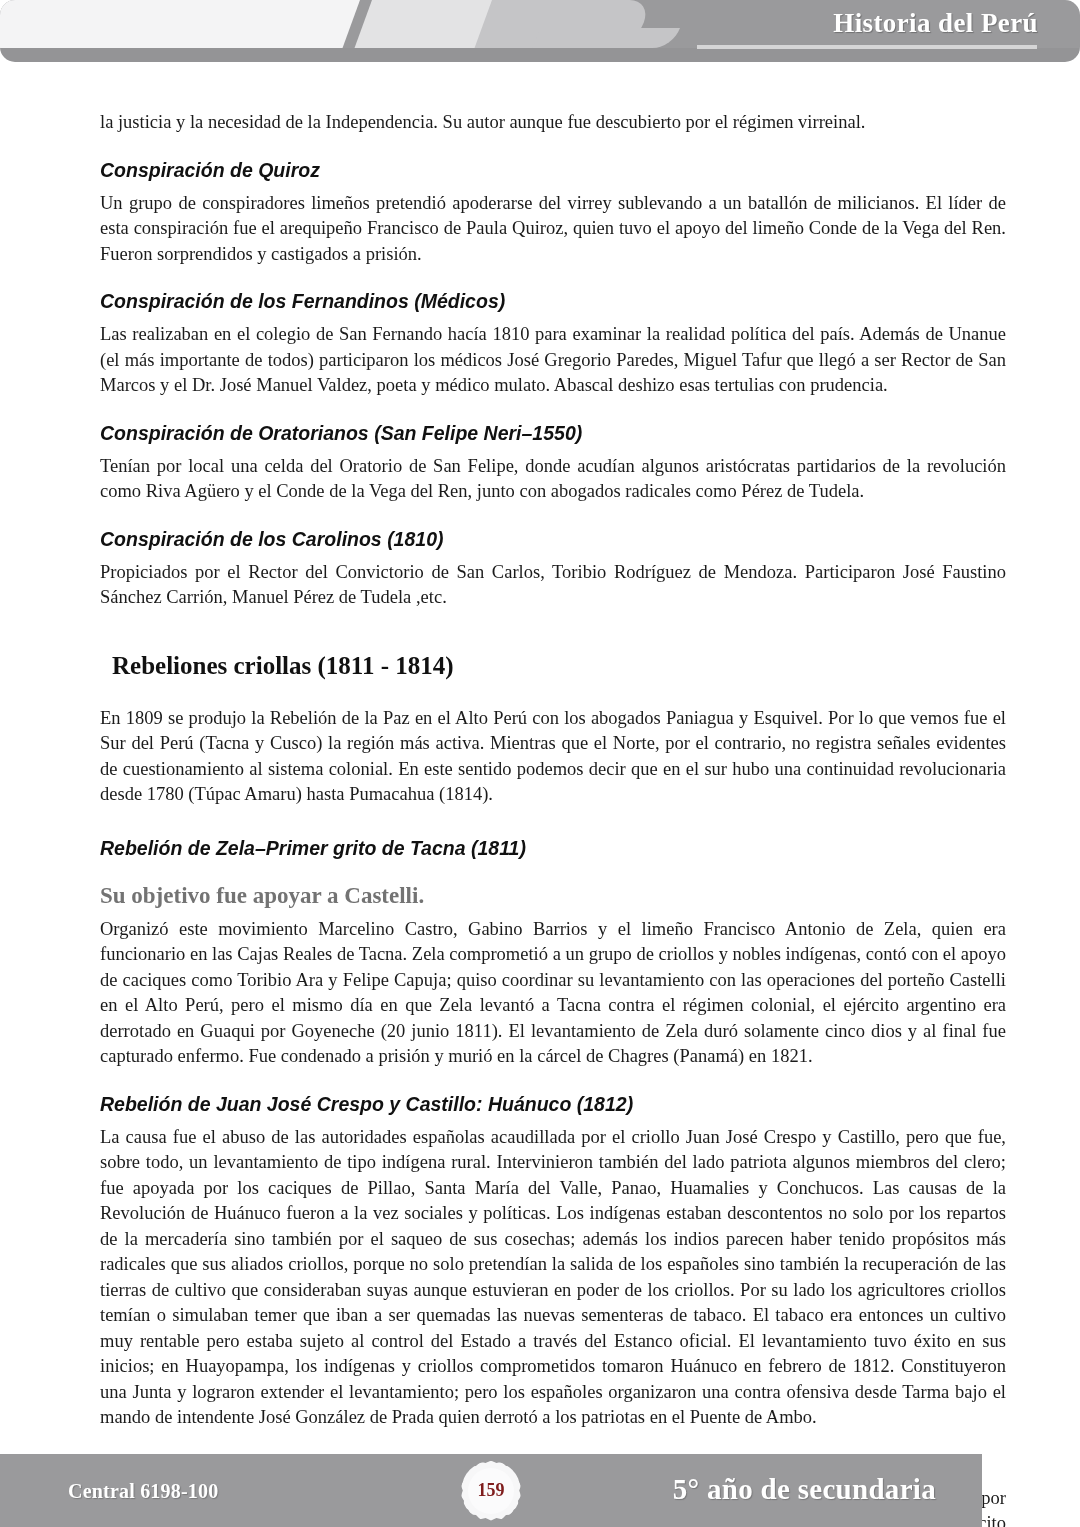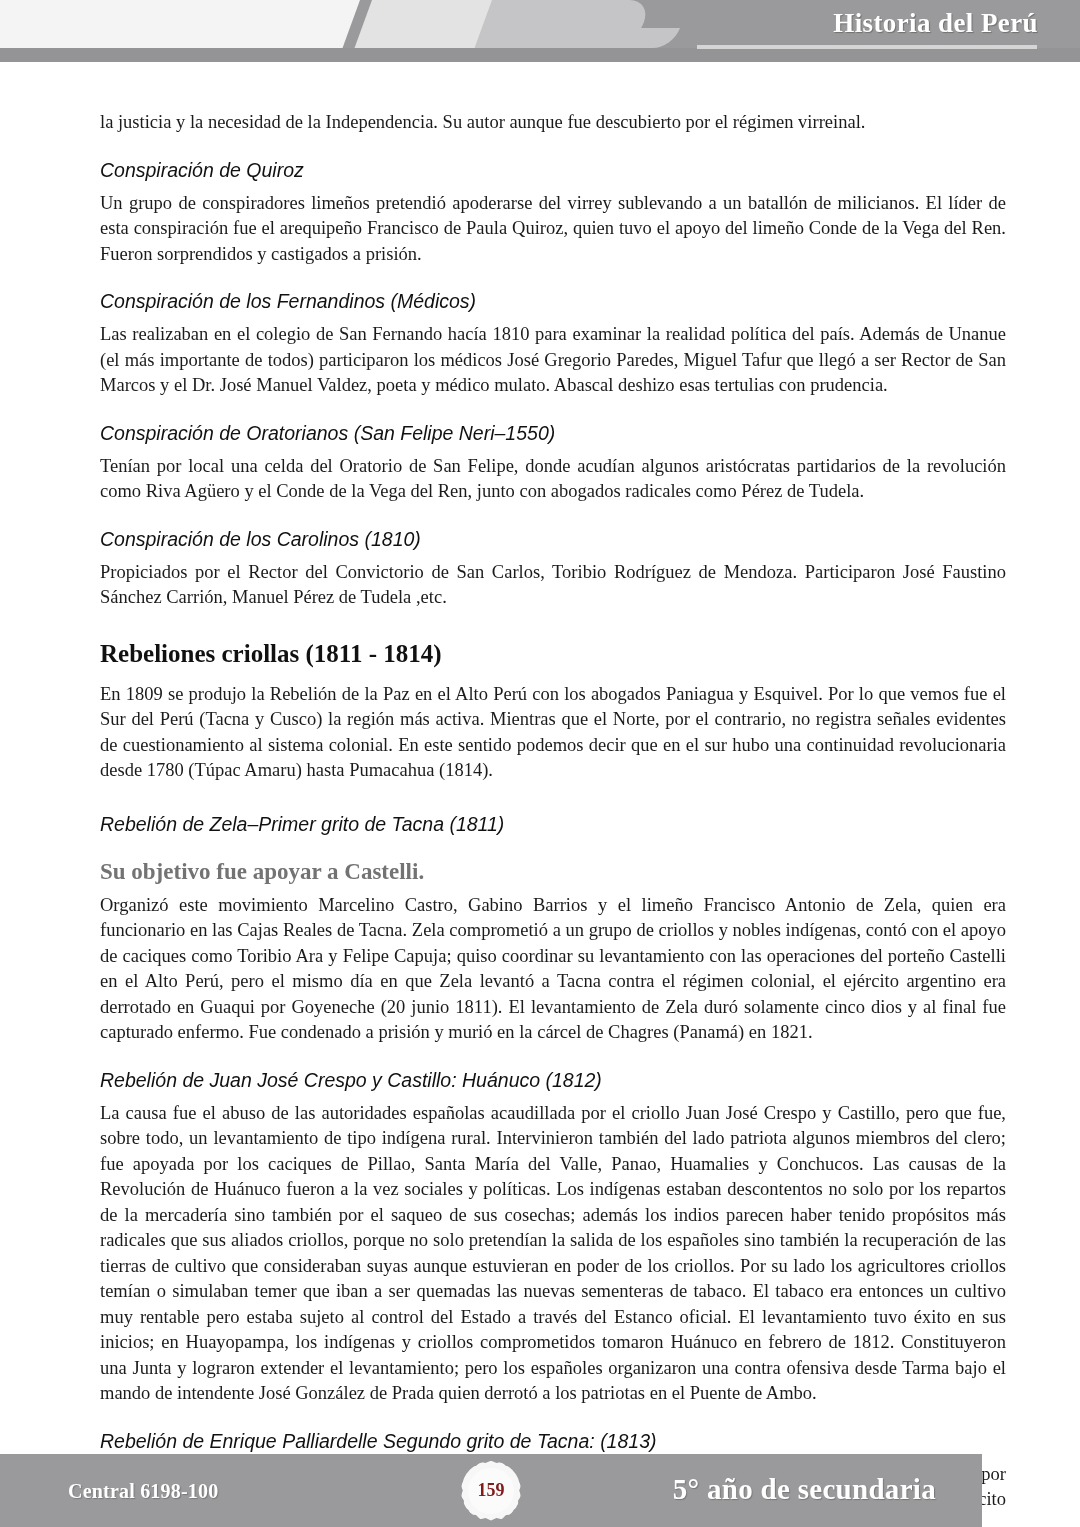--- a/index.html
+++ b/index.html
@@ -16,20 +16,21 @@
     color: #1a1a1a;
   }
 
   
   .header {
     position: absolute;
     top: 0; left: 0;
     width: 1080px;
     height: 62px;
     overflow: hidden;
+    border-radius: 15px;
   }
   .hdr-base {
     position: absolute;
     top: 0; left: 0;
     width: 1080px;
     height: 48px;
     background: #9a9a9c;
   }
   
   .hdr-white {
@@ -121,28 +122,28 @@
     text-align: justify;
     text-justify: inter-word;
     color: #1b1b1b;
     hyphens: none;
   }
   p.body.nojust { text-align: left; }
 
   h3.sub {
     margin: 0;
     font-family: "Liberation Sans", "DejaVu Sans", sans-serif;
-    font-weight: normal;
+    font-weight: bold;
     font-style: italic;
     font-size: 19.5px;
     line-height: 25px;
     color: #111111;
   }
   h2.major {
-    margin: 0;
+    margin: 12px;
     font-family: "Liberation Serif", "DejaVu Serif", serif;
     font-weight: bold;
     font-size: 25px;
     line-height: 30px;
     color: #111111;
   }
   h4.strong {
     margin: 0;
     font-family: "Liberation Serif", "DejaVu Serif", serif;
     font-weight: bold;

